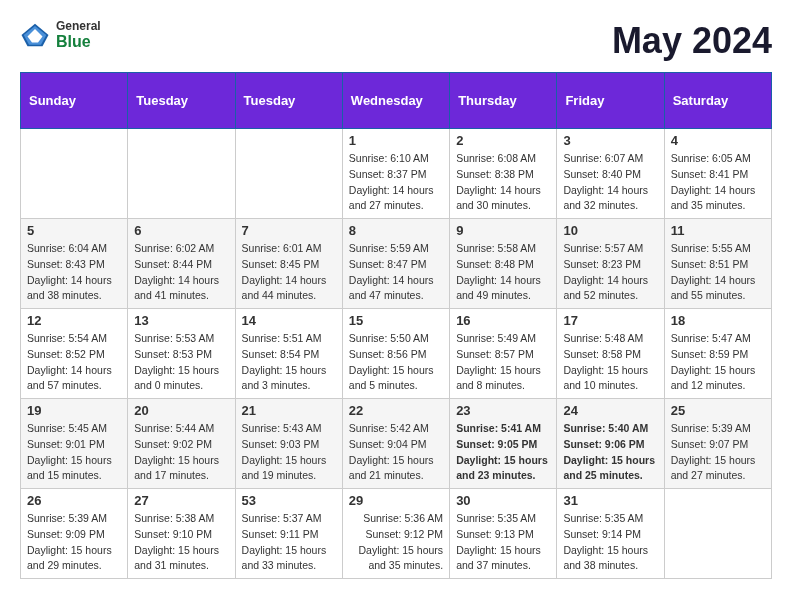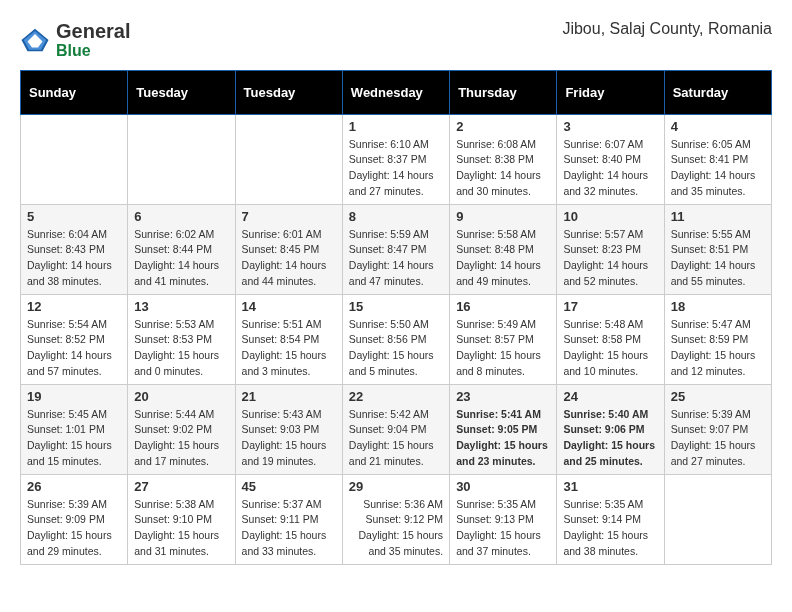--- a/index.html
+++ b/index.html
@@ -20,21 +20,21 @@
       display: flex;
       align-items: center;
       gap: 6px;
     }
     .logo-text {
       display: flex;
       flex-direction: column;
       line-height: 1.1;
     }
     .logo-general {
-      font-size: 20px;
+      font-size: 12px;
       font-weight: bold;
       color: #333;
     }
     .logo-blue {
       font-size: 16px;
       font-weight: bold;
       color: #15803d;
     }
     .logo-icon {
       width: 30px;
@@ -51,24 +51,24 @@
     .subtitle {
       font-size: 16px;
       color: #333;
     }
     .calendar {
       width: 100%;
       border-collapse: collapse;
       font-size: 11px;
     }
     .calendar th {
-      background: #000000;
+      background: #6d28d9;
       color: #fff;
       text-align: left;
-      padding: 14px 8px;
+      padding: 20px 8px;
       font-size: 13px;
       border: 1px solid #1a5fa8;
     }
     .calendar td {
       border: 1px solid #ccc;
       vertical-align: top;
       padding: 4px 6px;
       width: calc(100% / 7);
       min-height: 80px;
       background: #fff;
@@ -104,21 +104,21 @@
       <polygon points="20,5 38,20 30,35 10,35 2,20" fill="#1a5fa8"></polygon>
       <polygon points="20,8 35,20 28,33 12,33 5,20" fill="#4a90d9"></polygon>
       <polygon points="20,12 30,22 24,30 16,30 10,22" fill="#fff"></polygon>
     </svg>
     <div class="logo-text">
       <span class="logo-general">General</span>
       <span class="logo-blue">Blue</span>
     </div>
   </div>
   <div class="title-block">
-    <div class="subtitle">Jibou, Salaj County, Romania</div>
+    <div class="main-title">May 2024</div>
   </div>
 </div>
 
 <table class="calendar">
   <thead>
     <tr>
     <th>Sunday</th>
         <th>Tuesday</th>
         <th>Tuesday</th>
         <th>Wednesday</th>
@@ -260,21 +260,21 @@
           <div class="day-info" style="white-space: pre-line;">Sunrise: 5:47 AM
 Sunset: 8:59 PM
 Daylight: 15 hours
 and 12 minutes.</div>
         </td>
       </tr>
       <tr>
         <td>
           <span class="day-number">19</span>
           <div class="day-info" style="white-space: pre-line;">Sunrise: 5:45 AM
-Sunset: 1:01 PM
+Sunset: 9:01 PM
 Daylight: 15 hours
 and 15 minutes.</div>
         </td>
         <td>
           <span class="day-number">20</span>
           <div class="day-info" style="white-space: pre-line;">Sunrise: 5:44 AM
 Sunset: 9:02 PM
 Daylight: 15 hours
 and 17 minutes.</div>
         </td>
@@ -323,21 +323,21 @@
 and 29 minutes.</div>
         </td>
         <td>
           <span class="day-number">27</span>
           <div class="day-info" style="white-space: pre-line;">Sunrise: 5:38 AM
 Sunset: 9:10 PM
 Daylight: 15 hours
 and 31 minutes.</div>
         </td>
         <td>
-          <span class="day-number">45</span>
+          <span class="day-number">53</span>
           <div class="day-info" style="white-space: pre-line;">Sunrise: 5:37 AM
 Sunset: 9:11 PM
 Daylight: 15 hours
 and 33 minutes.</div>
         </td>
         <td>
           <span class="day-number">29</span>
           <div class="day-info" style="white-space: pre-line; text-align: right;">Sunrise: 5:36 AM
 Sunset: 9:12 PM
 Daylight: 15 hours

